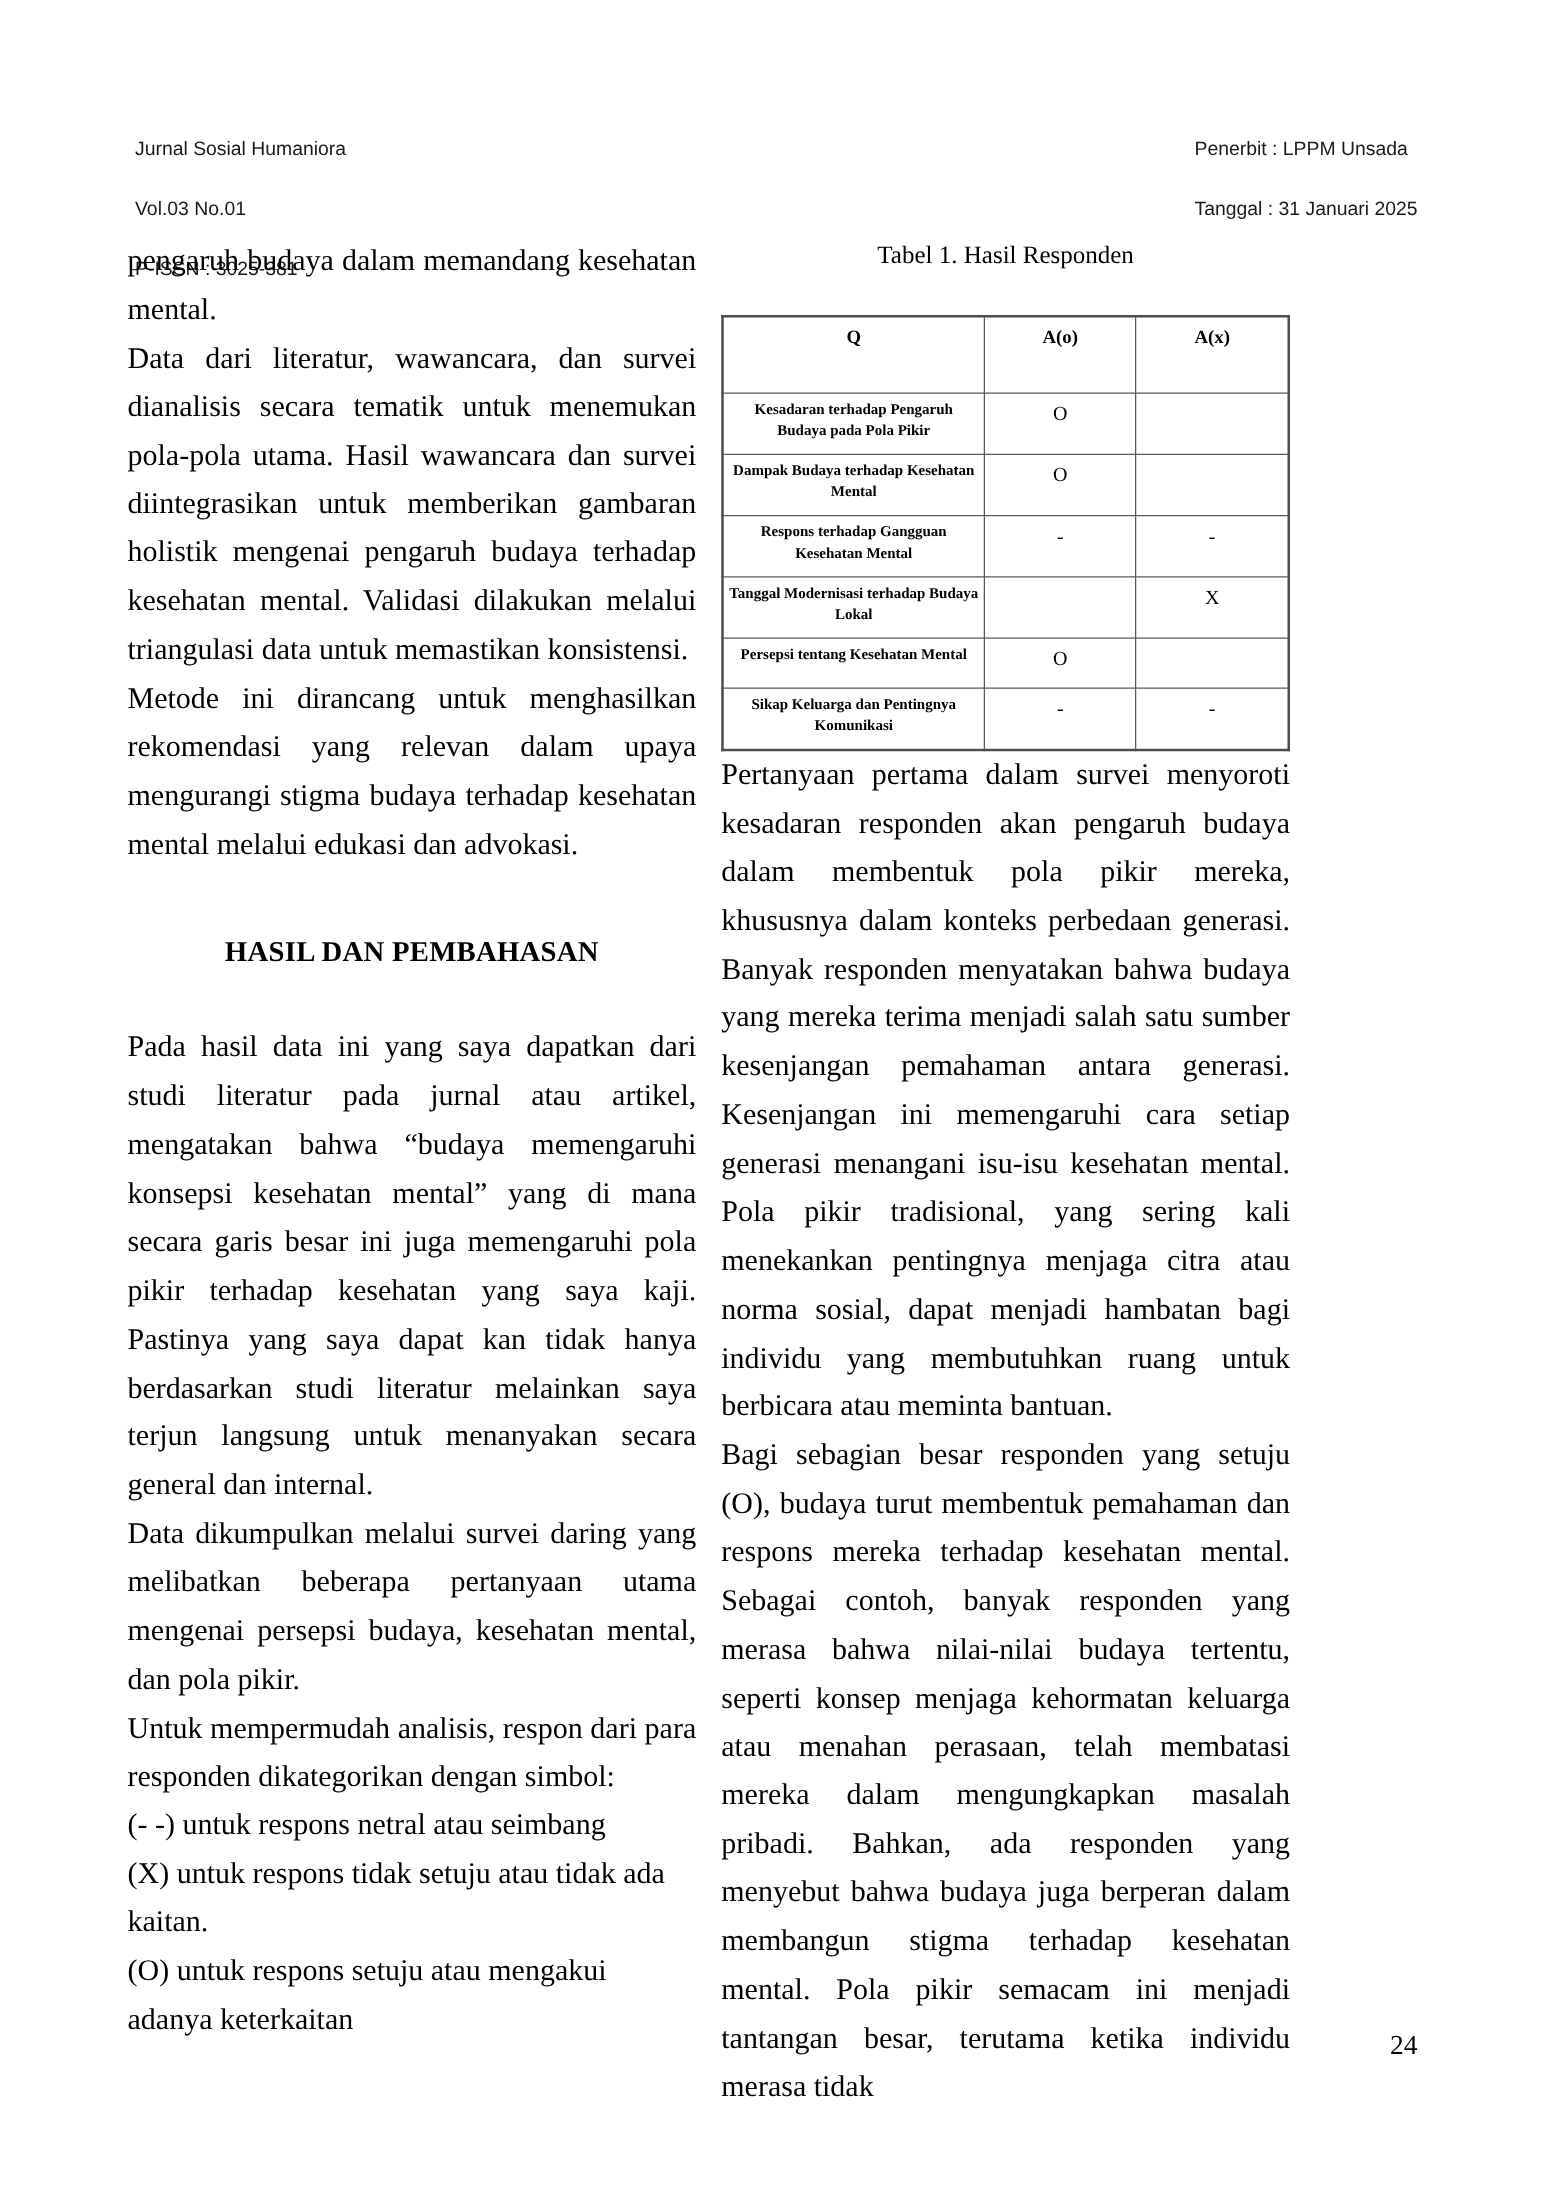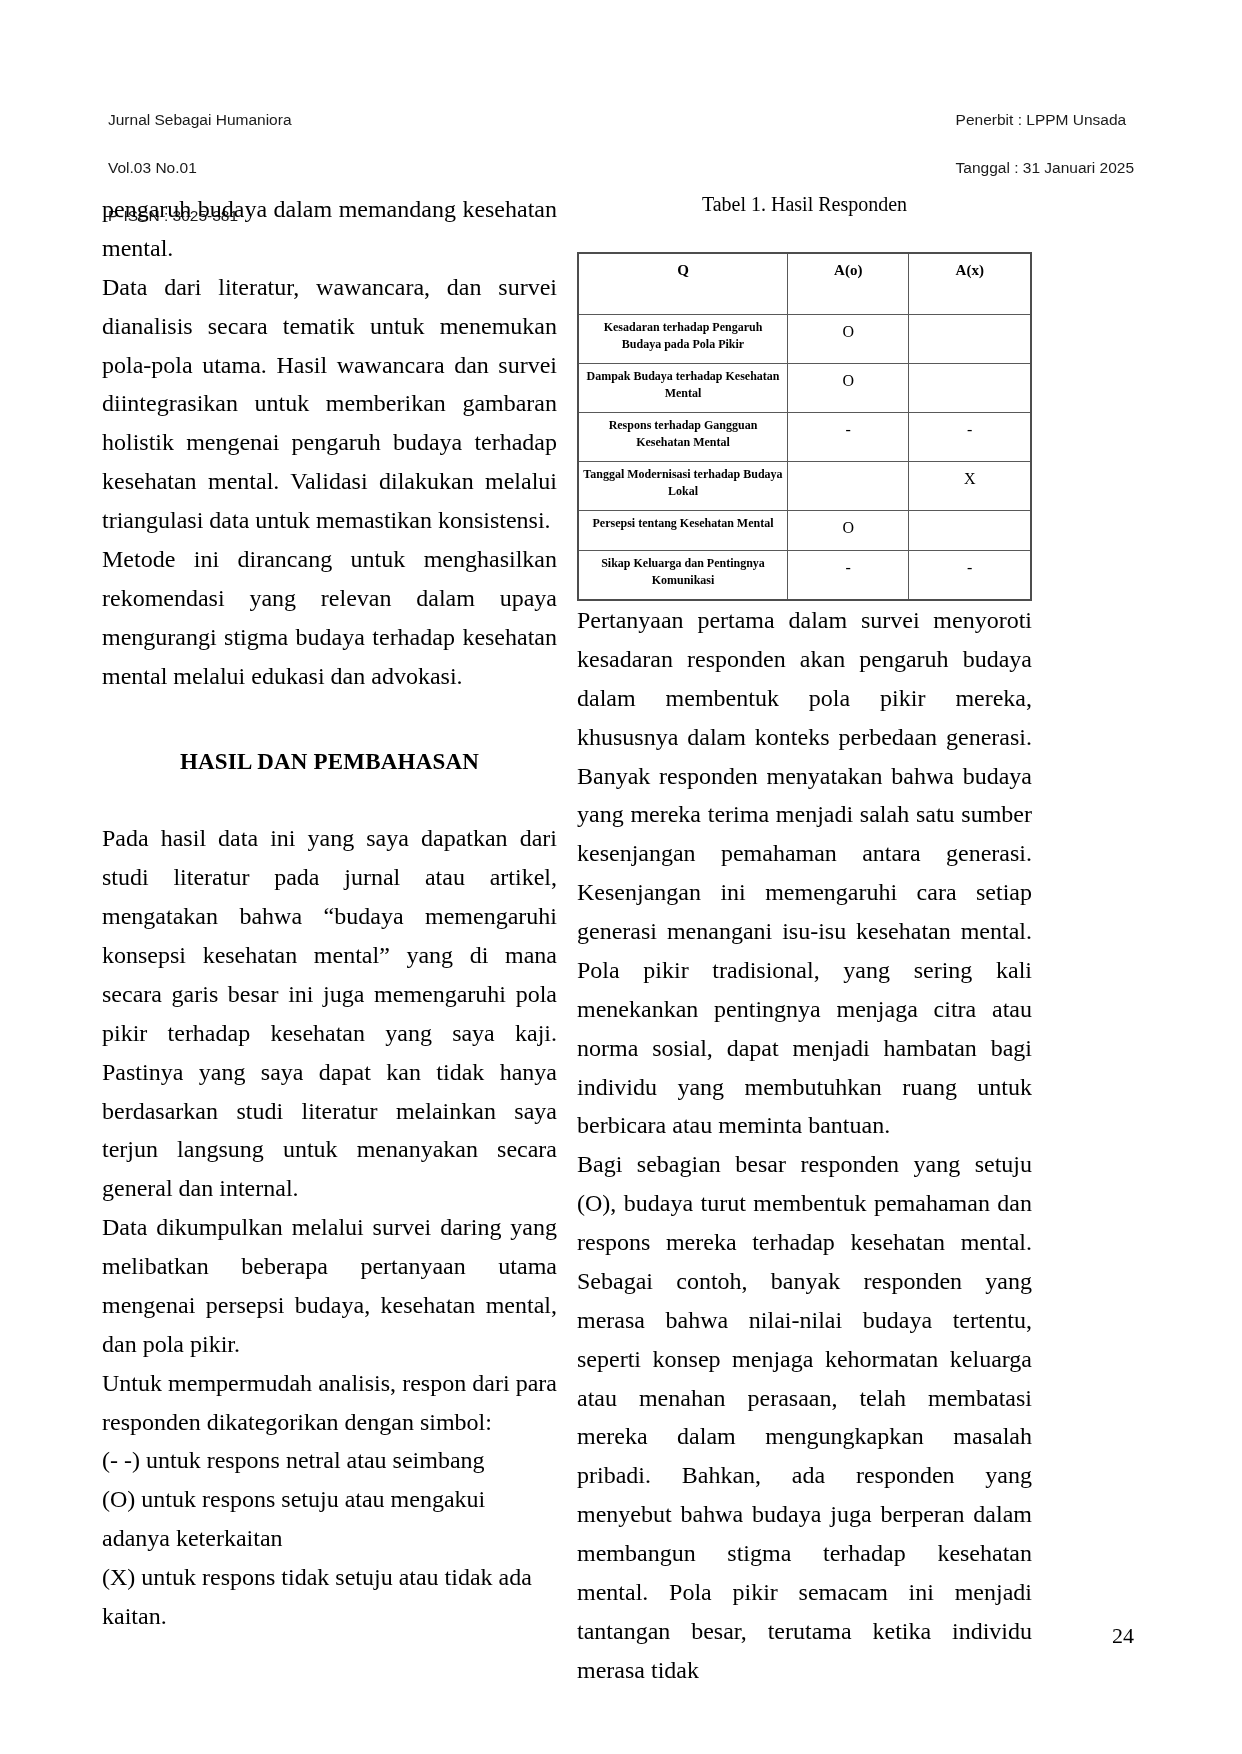--- a/index.html
+++ b/index.html
@@ -126,21 +126,21 @@
     font-family: "Liberation Serif", "DejaVu Serif", serif;
   }
 </style>
 </head>
 <body>
 
 <div class="page">
 
   <div class="header">
     <div class="header-left">
-      <span class="header-line">Jurnal Sebagai Humaniora</span>
+      <span class="header-line">Jurnal Sosial Humaniora</span>
       <span class="header-line">Vol.03 No.01</span>
       <span class="header-line">P-ISSN : 3025-381</span>
     </div>
     <div class="header-right">
       <span class="header-line">Penerbit : LPPM Unsada</span>
       <span class="header-line">Tanggal : 31 Januari 2025</span>
     </div>
   </div>
 
   <div class="columns">
@@ -161,23 +161,23 @@
       <div class="gap-md"></div>
 
       <p class="body">Pada hasil data ini yang saya dapatkan dari studi literatur pada jurnal atau artikel, mengatakan bahwa “budaya memengaruhi konsepsi kesehatan mental” yang di mana secara garis besar ini juga memengaruhi pola pikir terhadap kesehatan yang saya kaji. Pastinya yang saya dapat kan tidak hanya berdasarkan studi literatur melainkan saya terjun langsung untuk menanyakan secara general dan internal.</p>
 
       <p class="body">Data dikumpulkan melalui survei daring yang melibatkan beberapa pertanyaan utama mengenai persepsi budaya, kesehatan mental, dan pola pikir.</p>
 
       <p class="body">Untuk mempermudah analisis, respon dari para responden dikategorikan dengan simbol:</p>
 
       <p class="body nojust">(- -) untuk respons netral atau seimbang</p>
 
+      <p class="body nojust">(X) untuk respons tidak setuju atau tidak ada kaitan.</p>
+
       <p class="body nojust">(O) untuk respons setuju atau mengakui adanya keterkaitan</p>
-
-      <p class="body nojust">(X) untuk respons tidak setuju atau tidak ada kaitan.</p>
 
     </div>
 
     <div class="col col-right">
 
       <p class="table-caption">Tabel 1. Hasil Responden</p>
 
       <div class="tbl-wrap">
         <table class="restbl">
           <thead>

